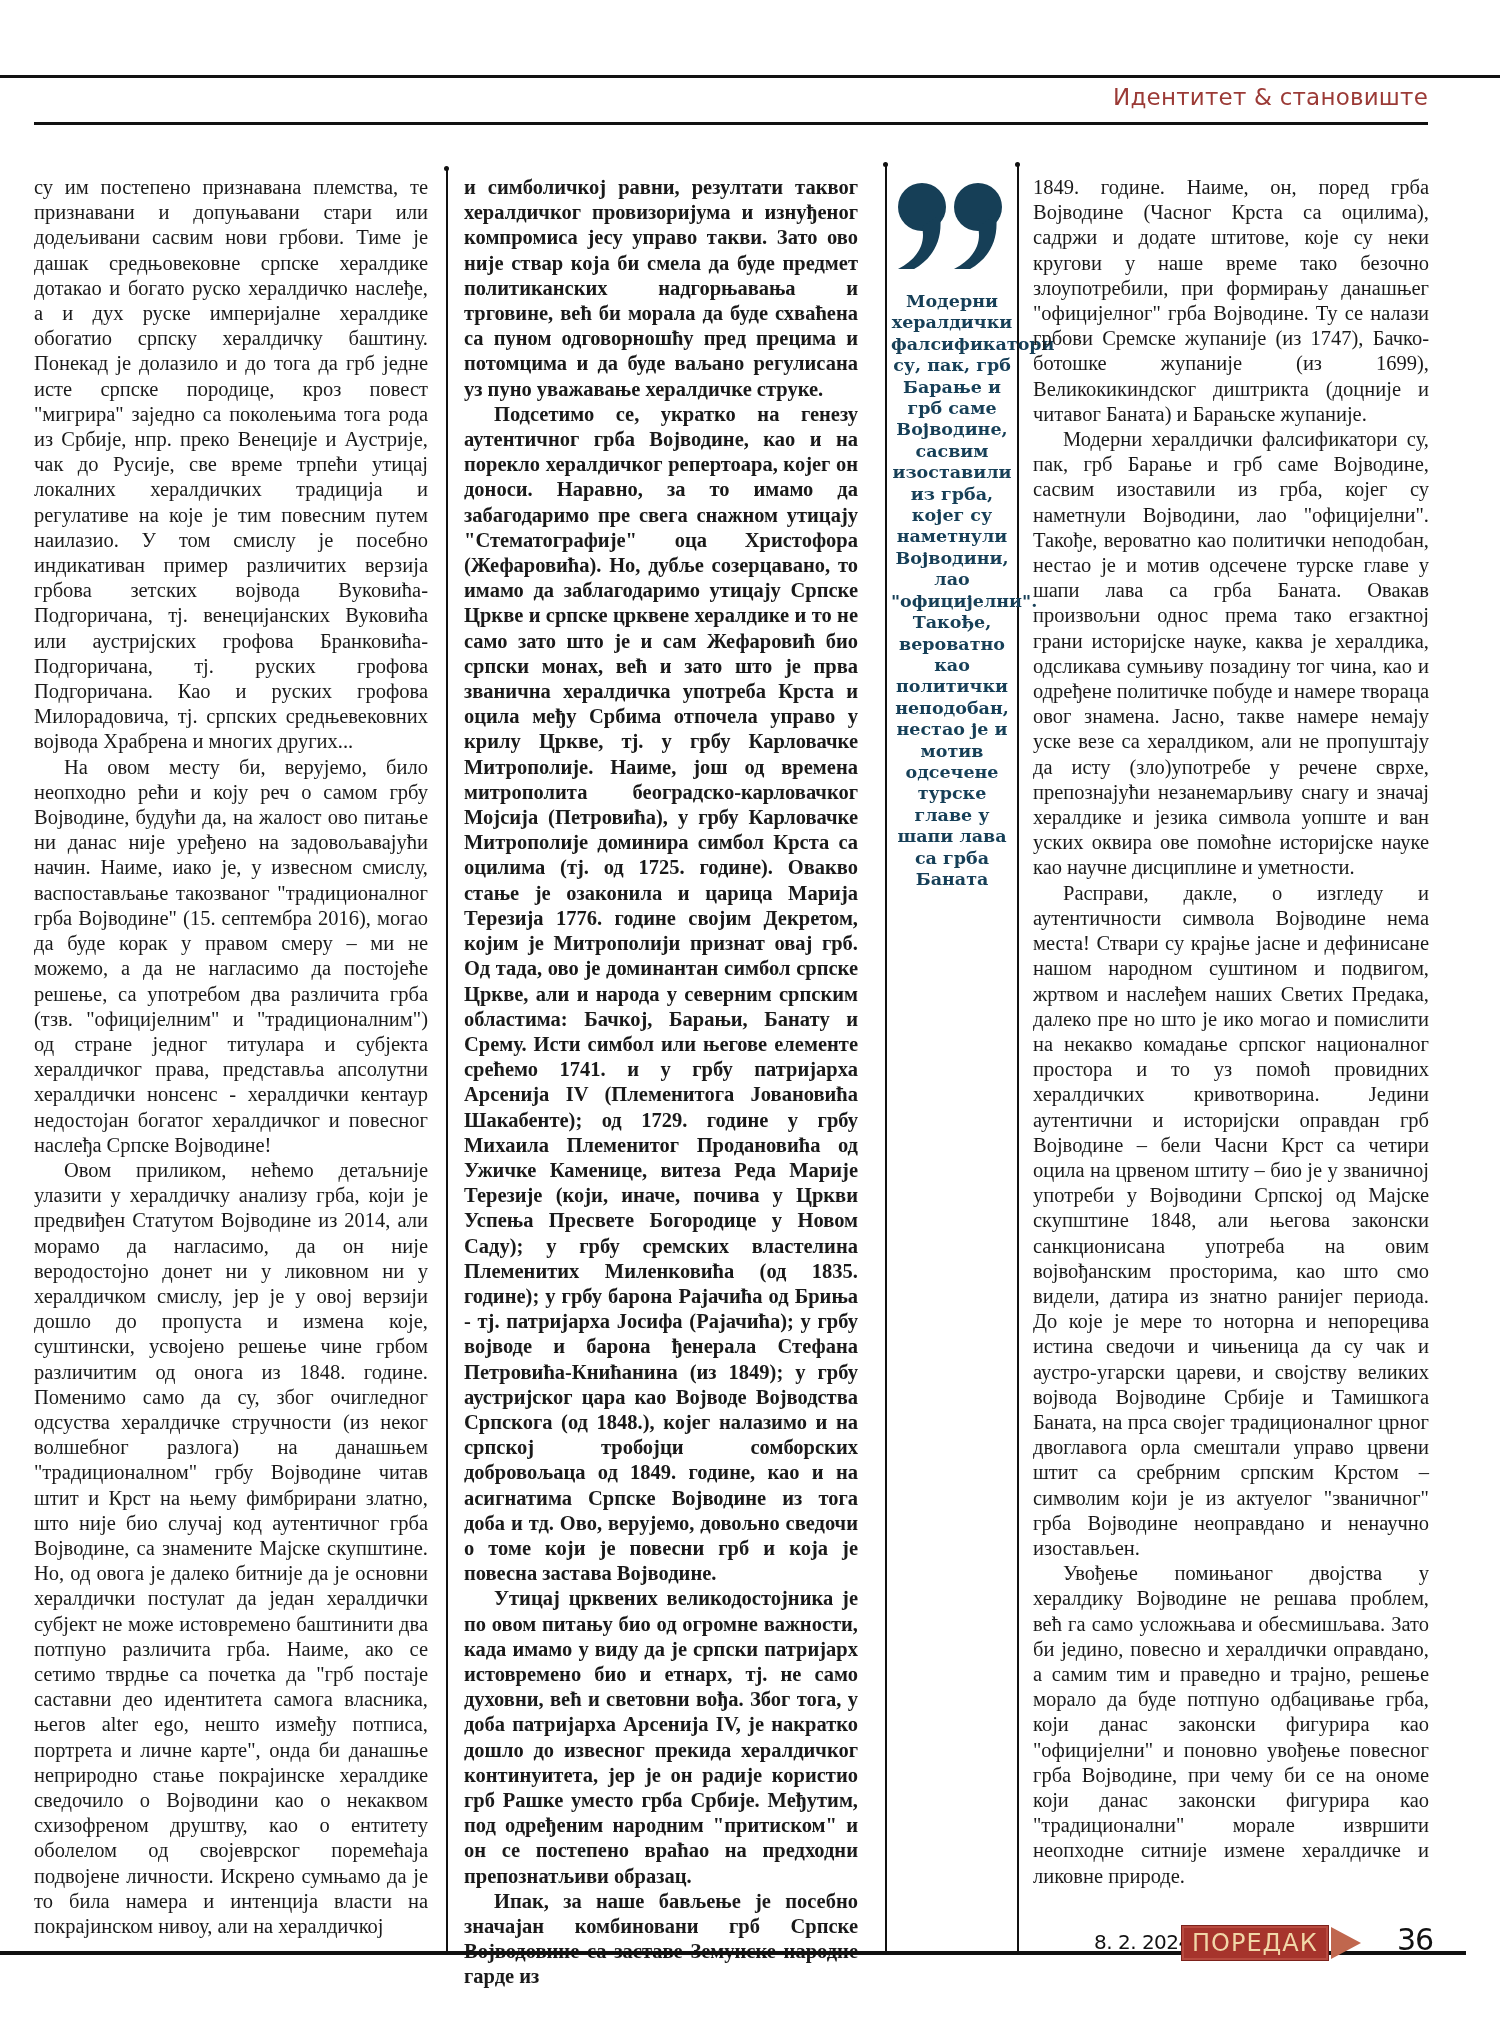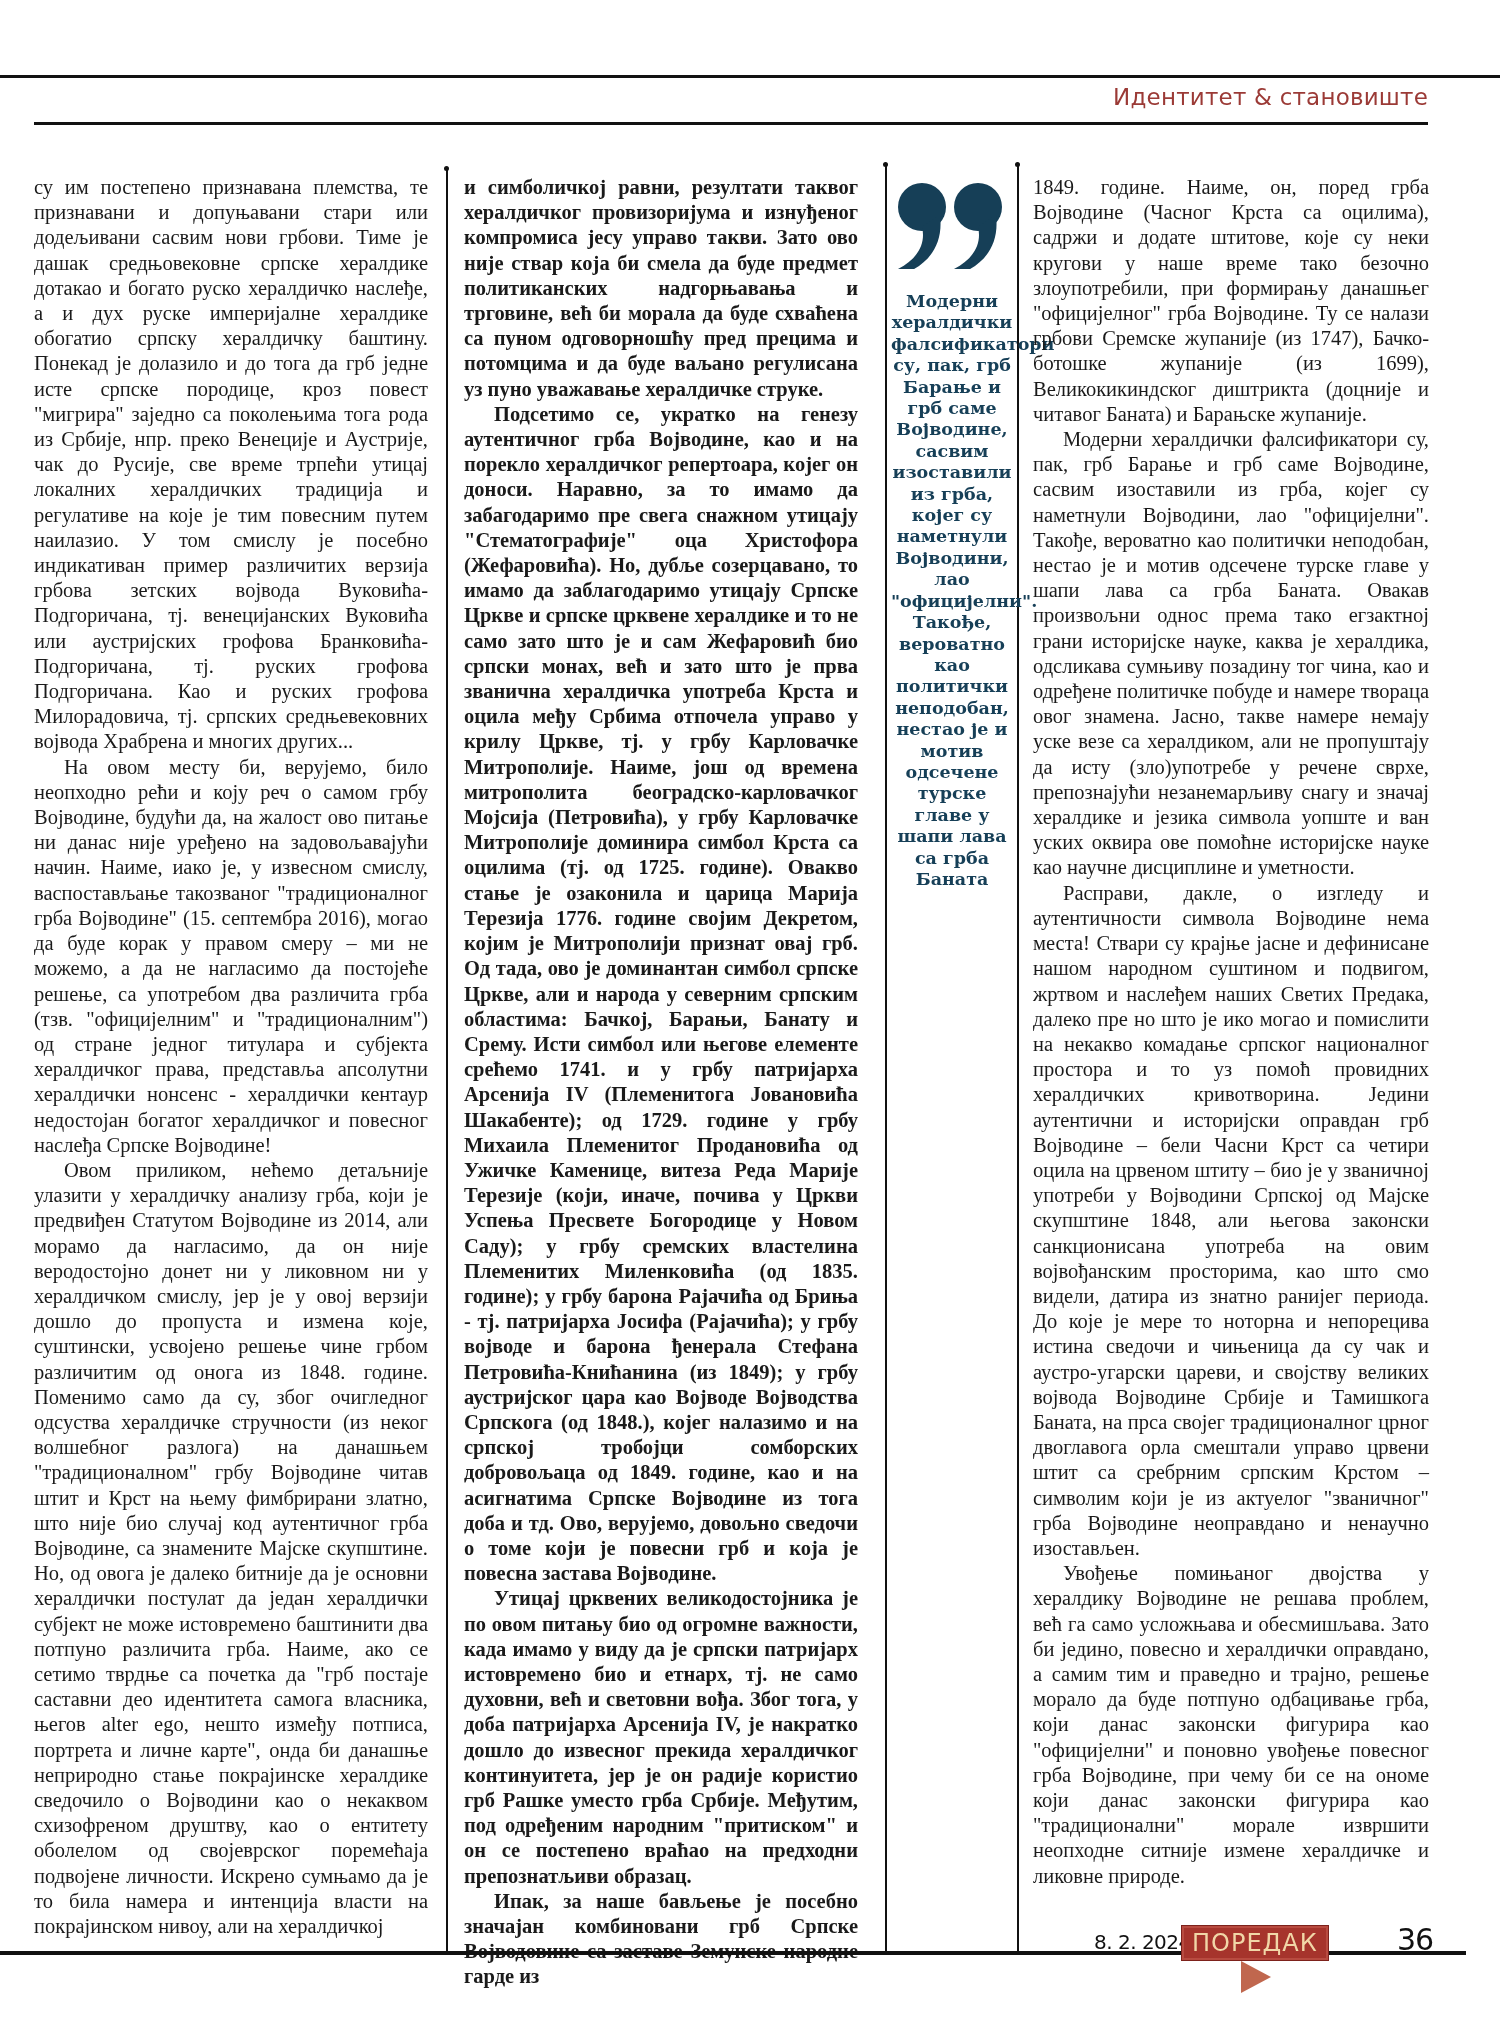--- a/index.html
+++ b/index.html
@@ -28,21 +28,21 @@
   .pull { position: absolute; left: 888px; top: 165px; width: 128px; text-align: center; }
   .pull-mark { font-family: "DejaVu Serif", serif; font-weight: bold; font-size: 150px; line-height: 110px;
                color: #163f57; height: 100px; overflow: hidden; letter-spacing: -12px; margin-top: 4px; }
   .pull-text { font-family: "DejaVu Serif", serif; font-weight: bold; font-size: 17.5px; line-height: 21.4px;
                color: #163f57; margin-top: 22px; padding: 0 3px; }
 
   .rule-bottom { position: absolute; left: 0; top: 1951px; width: 1466px; height: 4px; background: #111; }
 
   .footer-date { position: absolute; left: 1058px; top: 1930px; font-family: "DejaVu Sans", sans-serif;
                  font-size: 20px; color: #111; letter-spacing: -0.5px; margin-left: 36px; }
-  .brand { position: absolute; left: 1181px; top: 1925px; display: flex; align-items: center; flex-direction: column; }
+  .brand { position: absolute; left: 1181px; top: 1925px; display: flex; align-items: center; }
   .brand-box { background: #a6342c; border: 1px solid #7d221c; color: #f1d6a7; font-family: "DejaVu Sans", sans-serif;
                font-size: 24px; padding: 2px 10px; letter-spacing: 1px; height: 30px; line-height: 30px;
                box-shadow: inset 0 0 0 2px #b84b40; }
   .brand-arrow { width: 0; height: 0; border-top: 16px solid transparent; border-bottom: 16px solid transparent;
                  border-left: 30px solid #c0674e; margin-left: 2px; }
   .page-num { position: absolute; left: 1397px; top: 1922px; font-family: "DejaVu Sans", sans-serif;
               font-size: 30px; color: #111; letter-spacing: -1px; }
 </style>
 </head>
 <body>

